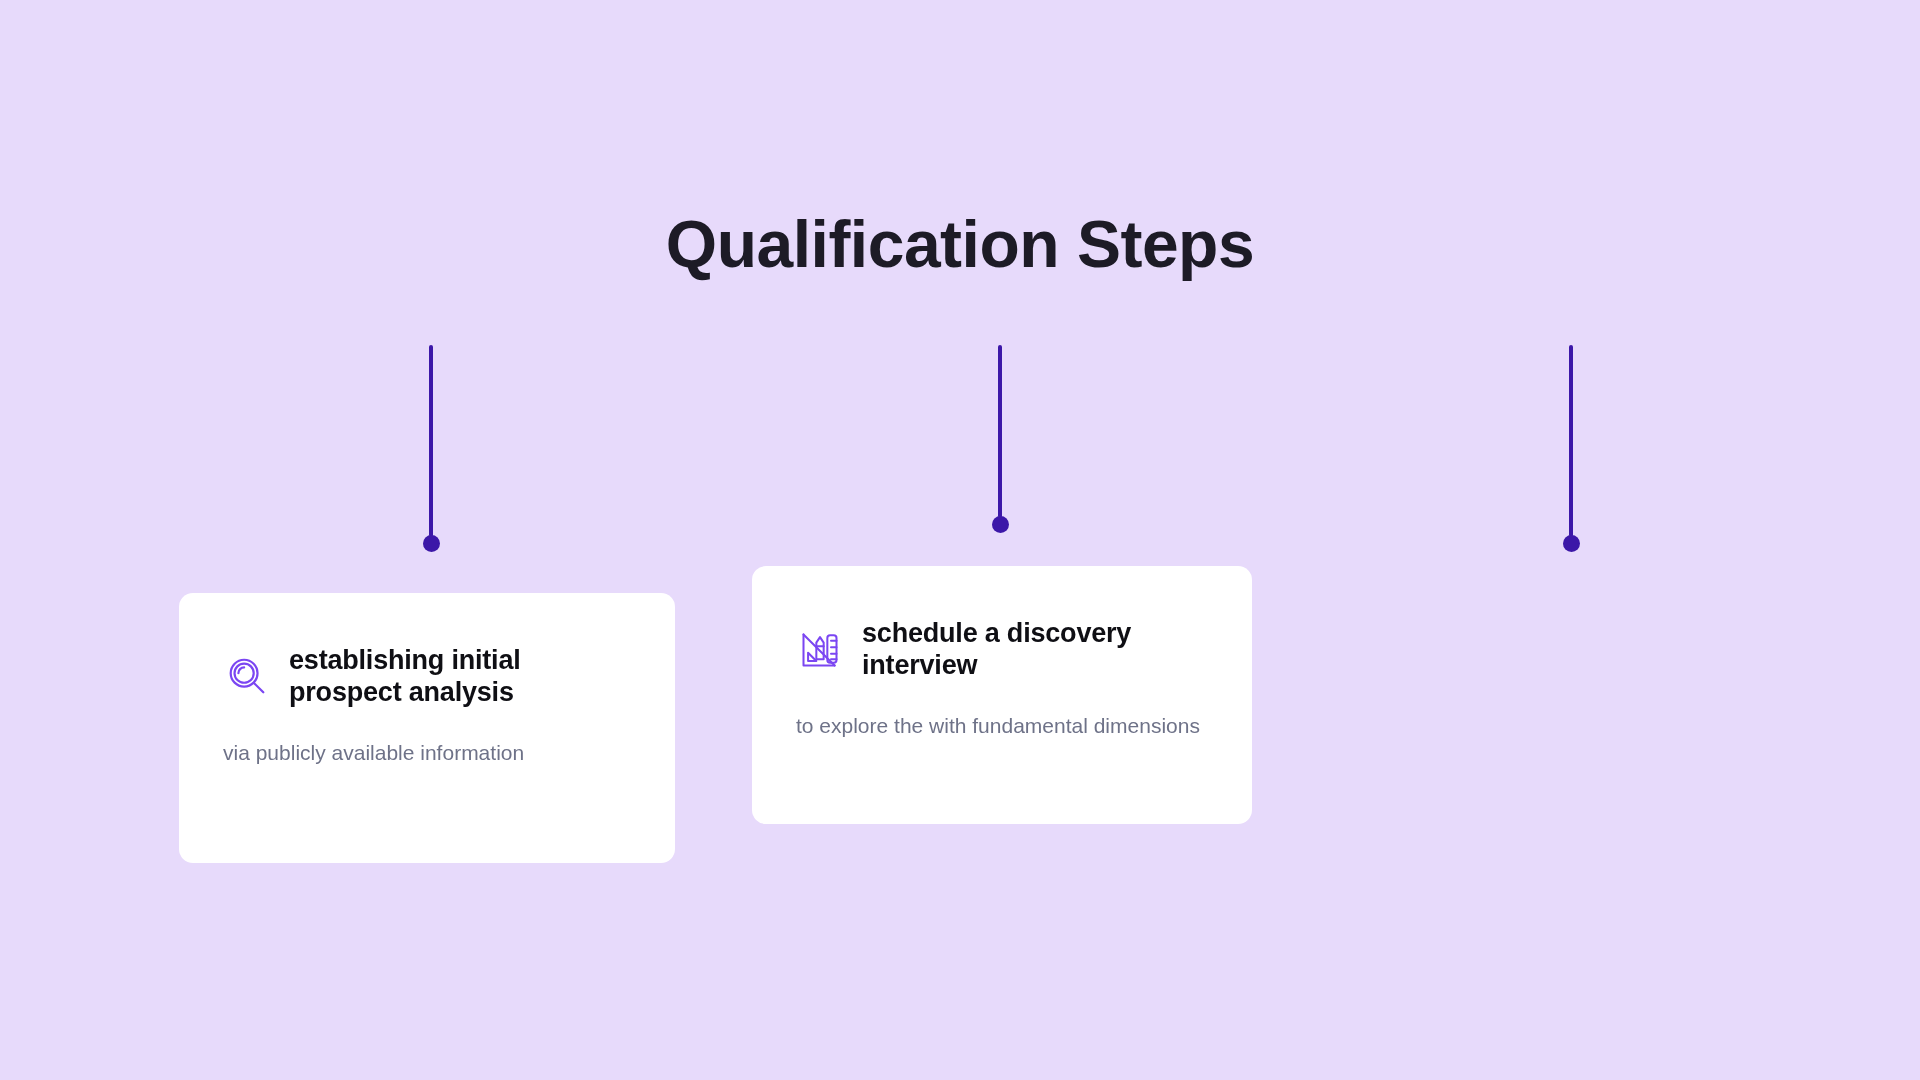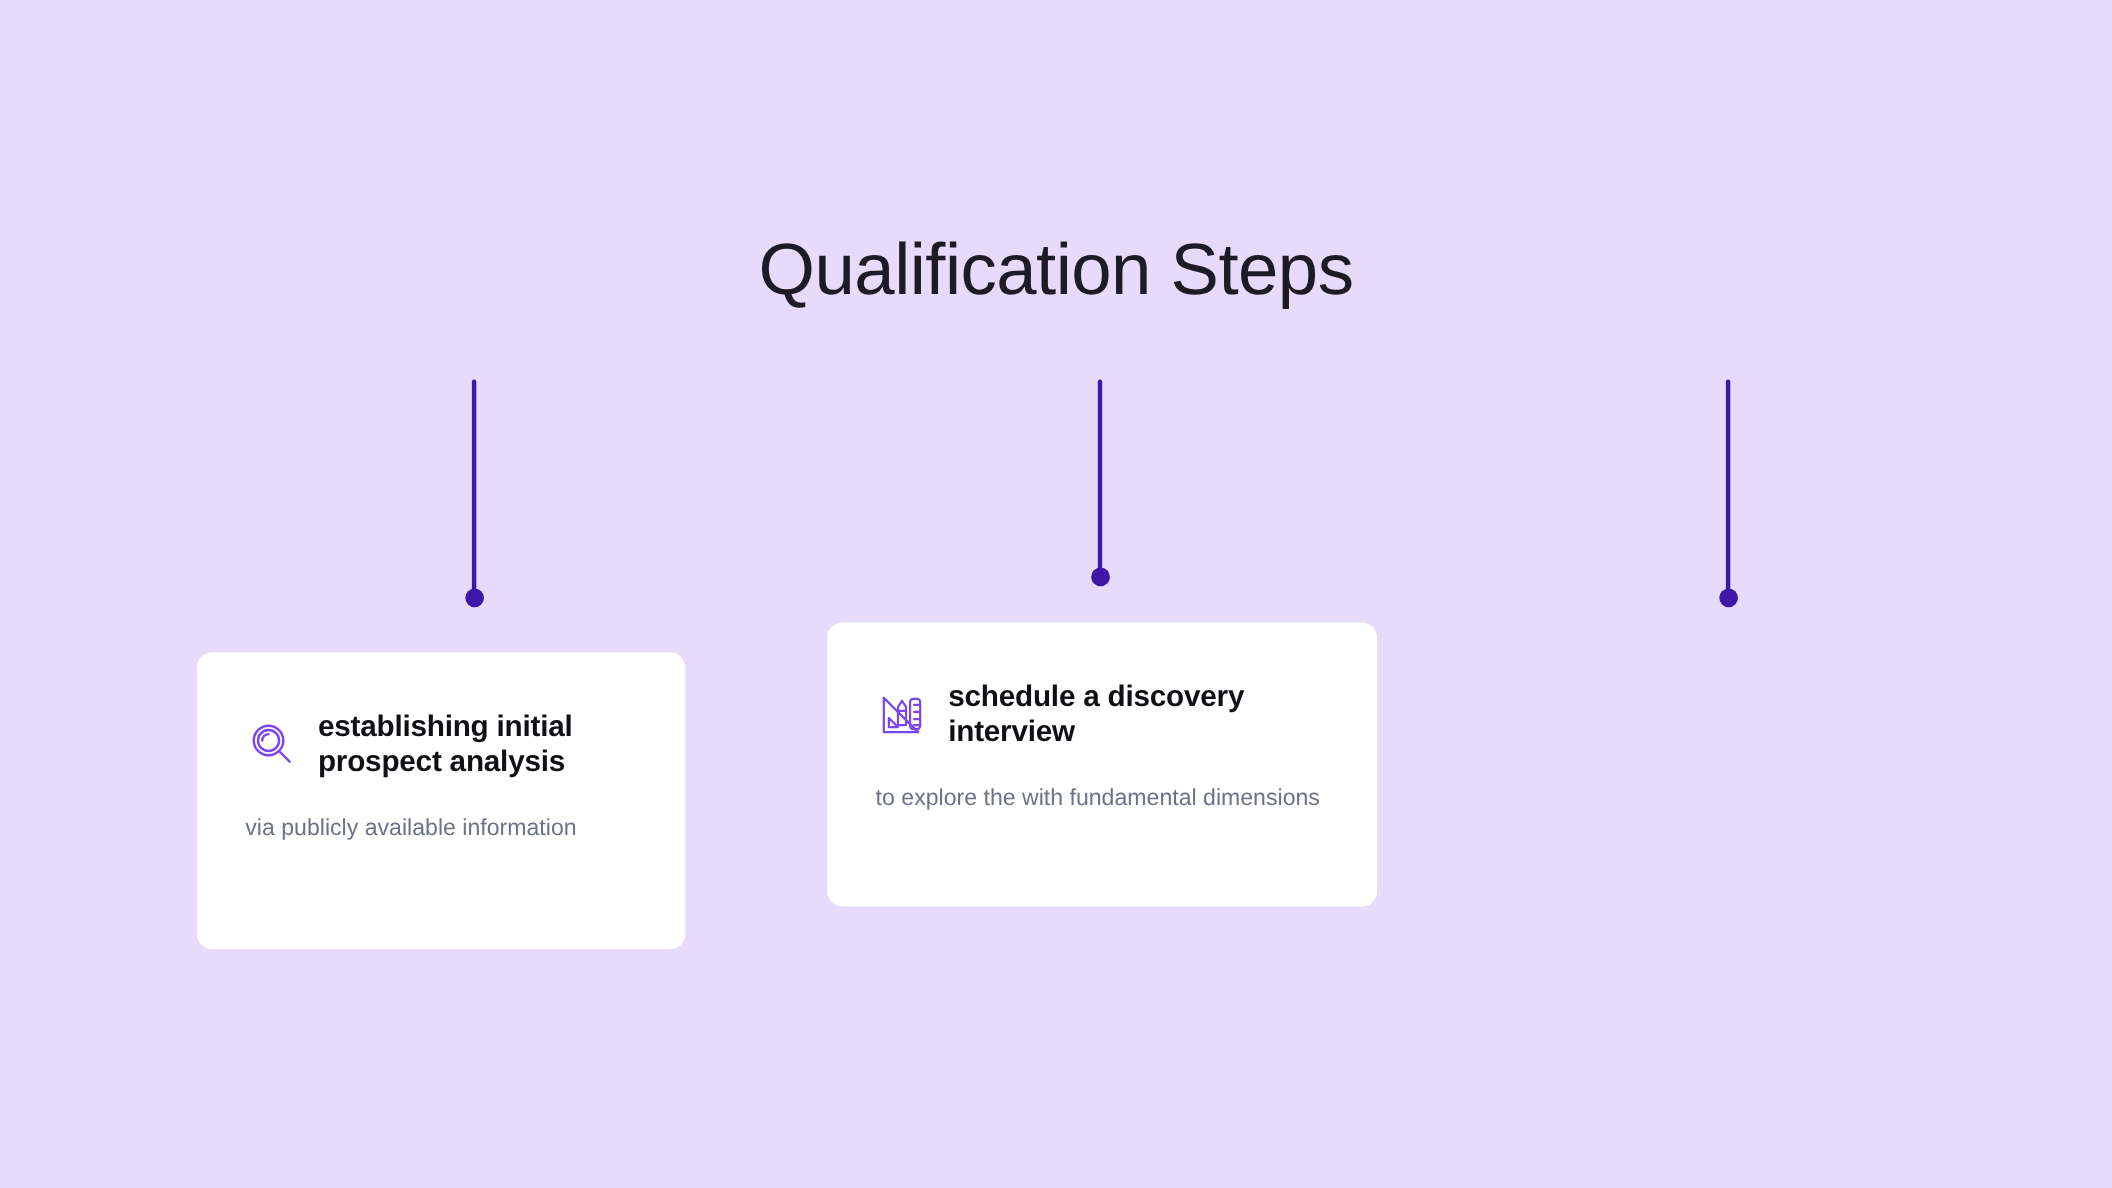--- a/index.html
+++ b/index.html
@@ -23,21 +23,21 @@
   }
 
   
   .page-title {
     position: absolute;
     top: 208px;
     left: 0;
     width: 1920px;
     text-align: center;
     font-size: 66px;
-    font-weight: 400;
+    font-weight: 700;
     letter-spacing: -0.5px;
     color: #1d1b26;
     line-height: 1.1;
   }
 
   
   .connector {
     position: absolute;
     width: 18px;
     display: flex;
@@ -67,21 +67,21 @@
   .connector-3 .stem { height: 192px; }
 
   
   .card {
     position: absolute;
     background: #ffffff;
     border-radius: 14px;
     padding: 52px 44px 44px 44px;
   }
 
-  .card-1 { left: 179px;  top: 593px; width: 444px; height: 270px; }
+  .card-1 { left: 179px;  top: 593px; width: 496px; height: 270px; }
   .card-2 { left: 752px;  top: 566px; width: 500px; height: 258px; }
   .card-3 { left: 1325px; top: 591px; width: 502px; height: 270px; }
 
   .card-head {
     display: flex;
     align-items: center;
     gap: 18px;
   }
 
   .card-icon {

